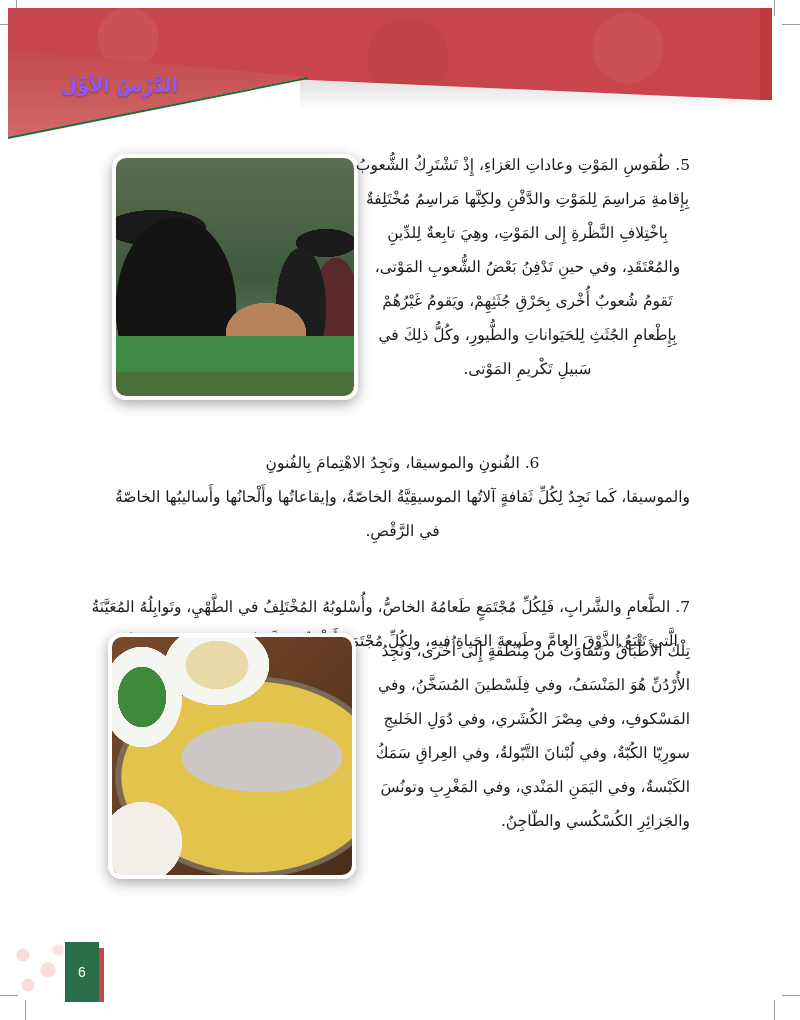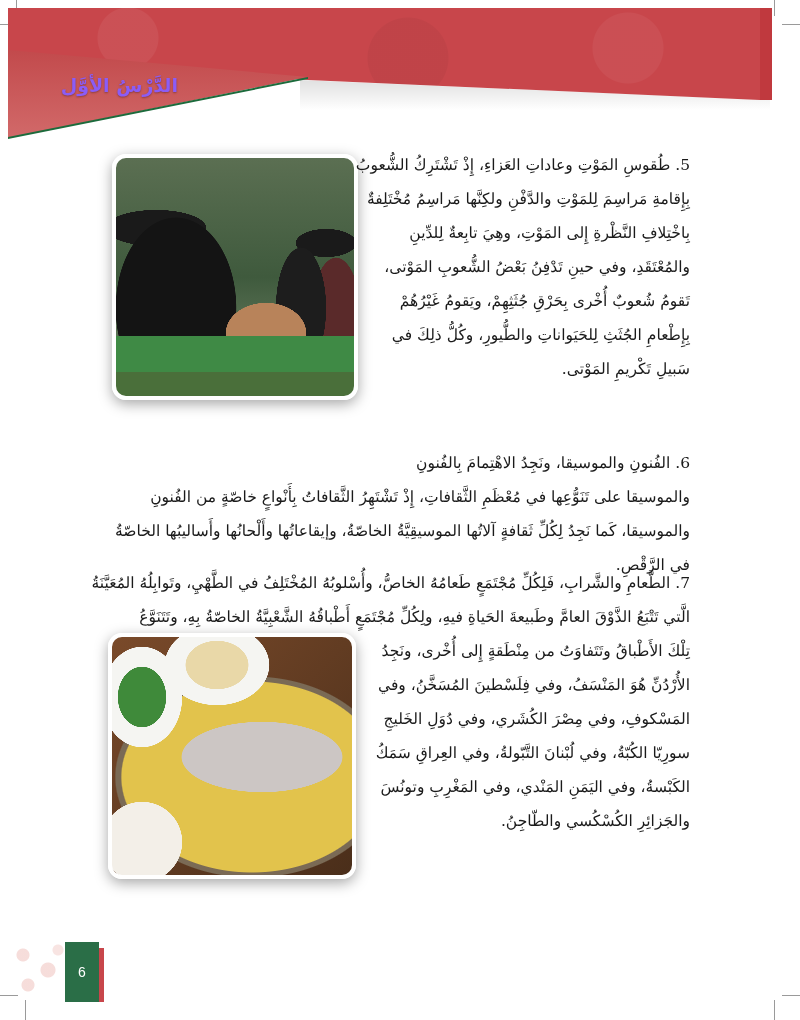--- a/index.html
+++ b/index.html
@@ -73,27 +73,27 @@
       radial-gradient(ellipse 40px 40px at 30px 205px, #f3efe8 0 100%, transparent 101%),
       radial-gradient(ellipse 52px 40px at 105px 28px, #e9d8a8 0 60%, #f5f5f2 61% 100%, transparent 101%),
       radial-gradient(ellipse 40px 50px at 30px 60px, #3f8a3a 0 60%, #f5f5f2 61% 100%, transparent 101%),
       radial-gradient(ellipse 80px 35px at 150px 120px, #ccc6c4 0 100%, transparent 101%),
       radial-gradient(ellipse 130px 95px at 140px 140px, #e2c34c 0 100%, transparent 101%),
       radial-gradient(ellipse 136px 100px at 140px 140px, #7a6a55 0 100%, transparent 101%),
       linear-gradient(135deg, #7a4a2a, #4a2e1a);
   }
   
   .para {
-    position: absolute; direction: rtl; text-align: right;
+    position: absolute; direction: rtl; text-align: center;
     font-family: "DejaVu Serif", serif; font-size: 15.5px; color: #1a1a1a;
   }
   .para .line { display: block; height: 34px; line-height: 34px; white-space: nowrap; }
   .p5 { left: 365px; top: 148px; width: 325px; }
   .p6 { left: 115px; top: 406px; width: 575px; margin-top: 40px; }
-  .p7 { left: 115px; top: 566px; width: 575px; }
+  .p7 { left: 115px; top: 590px; width: 575px; }
   .p7-wrap { position: absolute; left: 365px; top: 668px; width: 325px; direction: rtl; text-align: right;
     font-family: "DejaVu Serif", serif; font-size: 15.5px; }
   .p7-wrap .line { display: block; height: 34px; line-height: 34px; white-space: nowrap; }
   
   .footer-pattern {
     position: absolute; left: 8px; top: 940px; width: 58px; height: 60px;
     background:
       radial-gradient(circle at 15px 15px, rgba(220,120,110,0.25) 0 6px, transparent 7px),
       radial-gradient(circle at 40px 30px, rgba(220,120,110,0.25) 0 7px, transparent 8px),
       radial-gradient(circle at 20px 45px, rgba(220,120,110,0.25) 0 6px, transparent 7px),
@@ -136,21 +136,20 @@
   <span class="line">بِإِقامةِ مَراسِمَ لِلمَوْتِ والدَّفْنِ ولكِنَّها مَراسِمُ مُخْتَلِفةٌ</span>
   <span class="line">بِاخْتِلافِ النَّظْرةِ إِلى المَوْتِ، وهِيَ تابِعةٌ لِلدِّينِ</span>
   <span class="line">والمُعْتَقَدِ، وفي حينِ تَدْفِنُ بَعْضُ الشُّعوبِ المَوْتى،</span>
   <span class="line">تَقومُ شُعوبٌ أُخْرى بِحَرْقِ جُثَثِهِمْ، ويَقومُ غَيْرُهُمْ</span>
   <span class="line">بِإِطْعامِ الجُثَثِ لِلحَيَواناتِ والطُّيورِ، وكُلُّ ذلِكَ في</span>
   <span class="line">سَبيلِ تَكْريمِ المَوْتى.</span>
 </div>
 
 <div class="para p6">
   <span class="line">6. الفُنونِ والموسيقا، ونَجِدُ الاهْتِمامَ بِالفُنونِ</span>
-  <span class="line">والموسيقا على تَنَوُّعِها في مُعْظَمِ الثَّقافاتِ، إِذْ تَشْتَهِرُ الثَّقافاتُ بِأَنْواعٍ خاصّةٍ من الفُنونِ</span>
   <span class="line">والموسيقا، كَما نَجِدُ لِكُلِّ ثَقافةٍ آلاتُها الموسيقِيَّةُ الخاصّةُ، وإيقاعاتُها وأَلْحانُها وأَساليبُها الخاصّةُ</span>
   <span class="line">في الرَّقْصِ.</span>
 </div>
 
 <div class="para p7">
   <span class="line">7. الطَّعامِ والشَّرابِ، فَلِكُلِّ مُجْتَمَعٍ طَعامُهُ الخاصُّ، وأُسْلوبُهُ المُخْتَلِفُ في الطَّهْيِ، وتَوابِلُهُ المُعَيَّنَةُ</span>
   <span class="line">الَّتي تَتْبَعُ الذَّوْقَ العامَّ وطَبيعةَ الحَياةِ فيهِ، ولِكُلِّ مُجْتَمَعٍ أَطْباقُهُ الشَّعْبِيَّةُ الخاصّةُ بِهِ، وتَتَنَوَّعُ</span>
 </div>
 <div class="photo photo-food"></div>
 <div class="p7-wrap" style="top:634px;">

